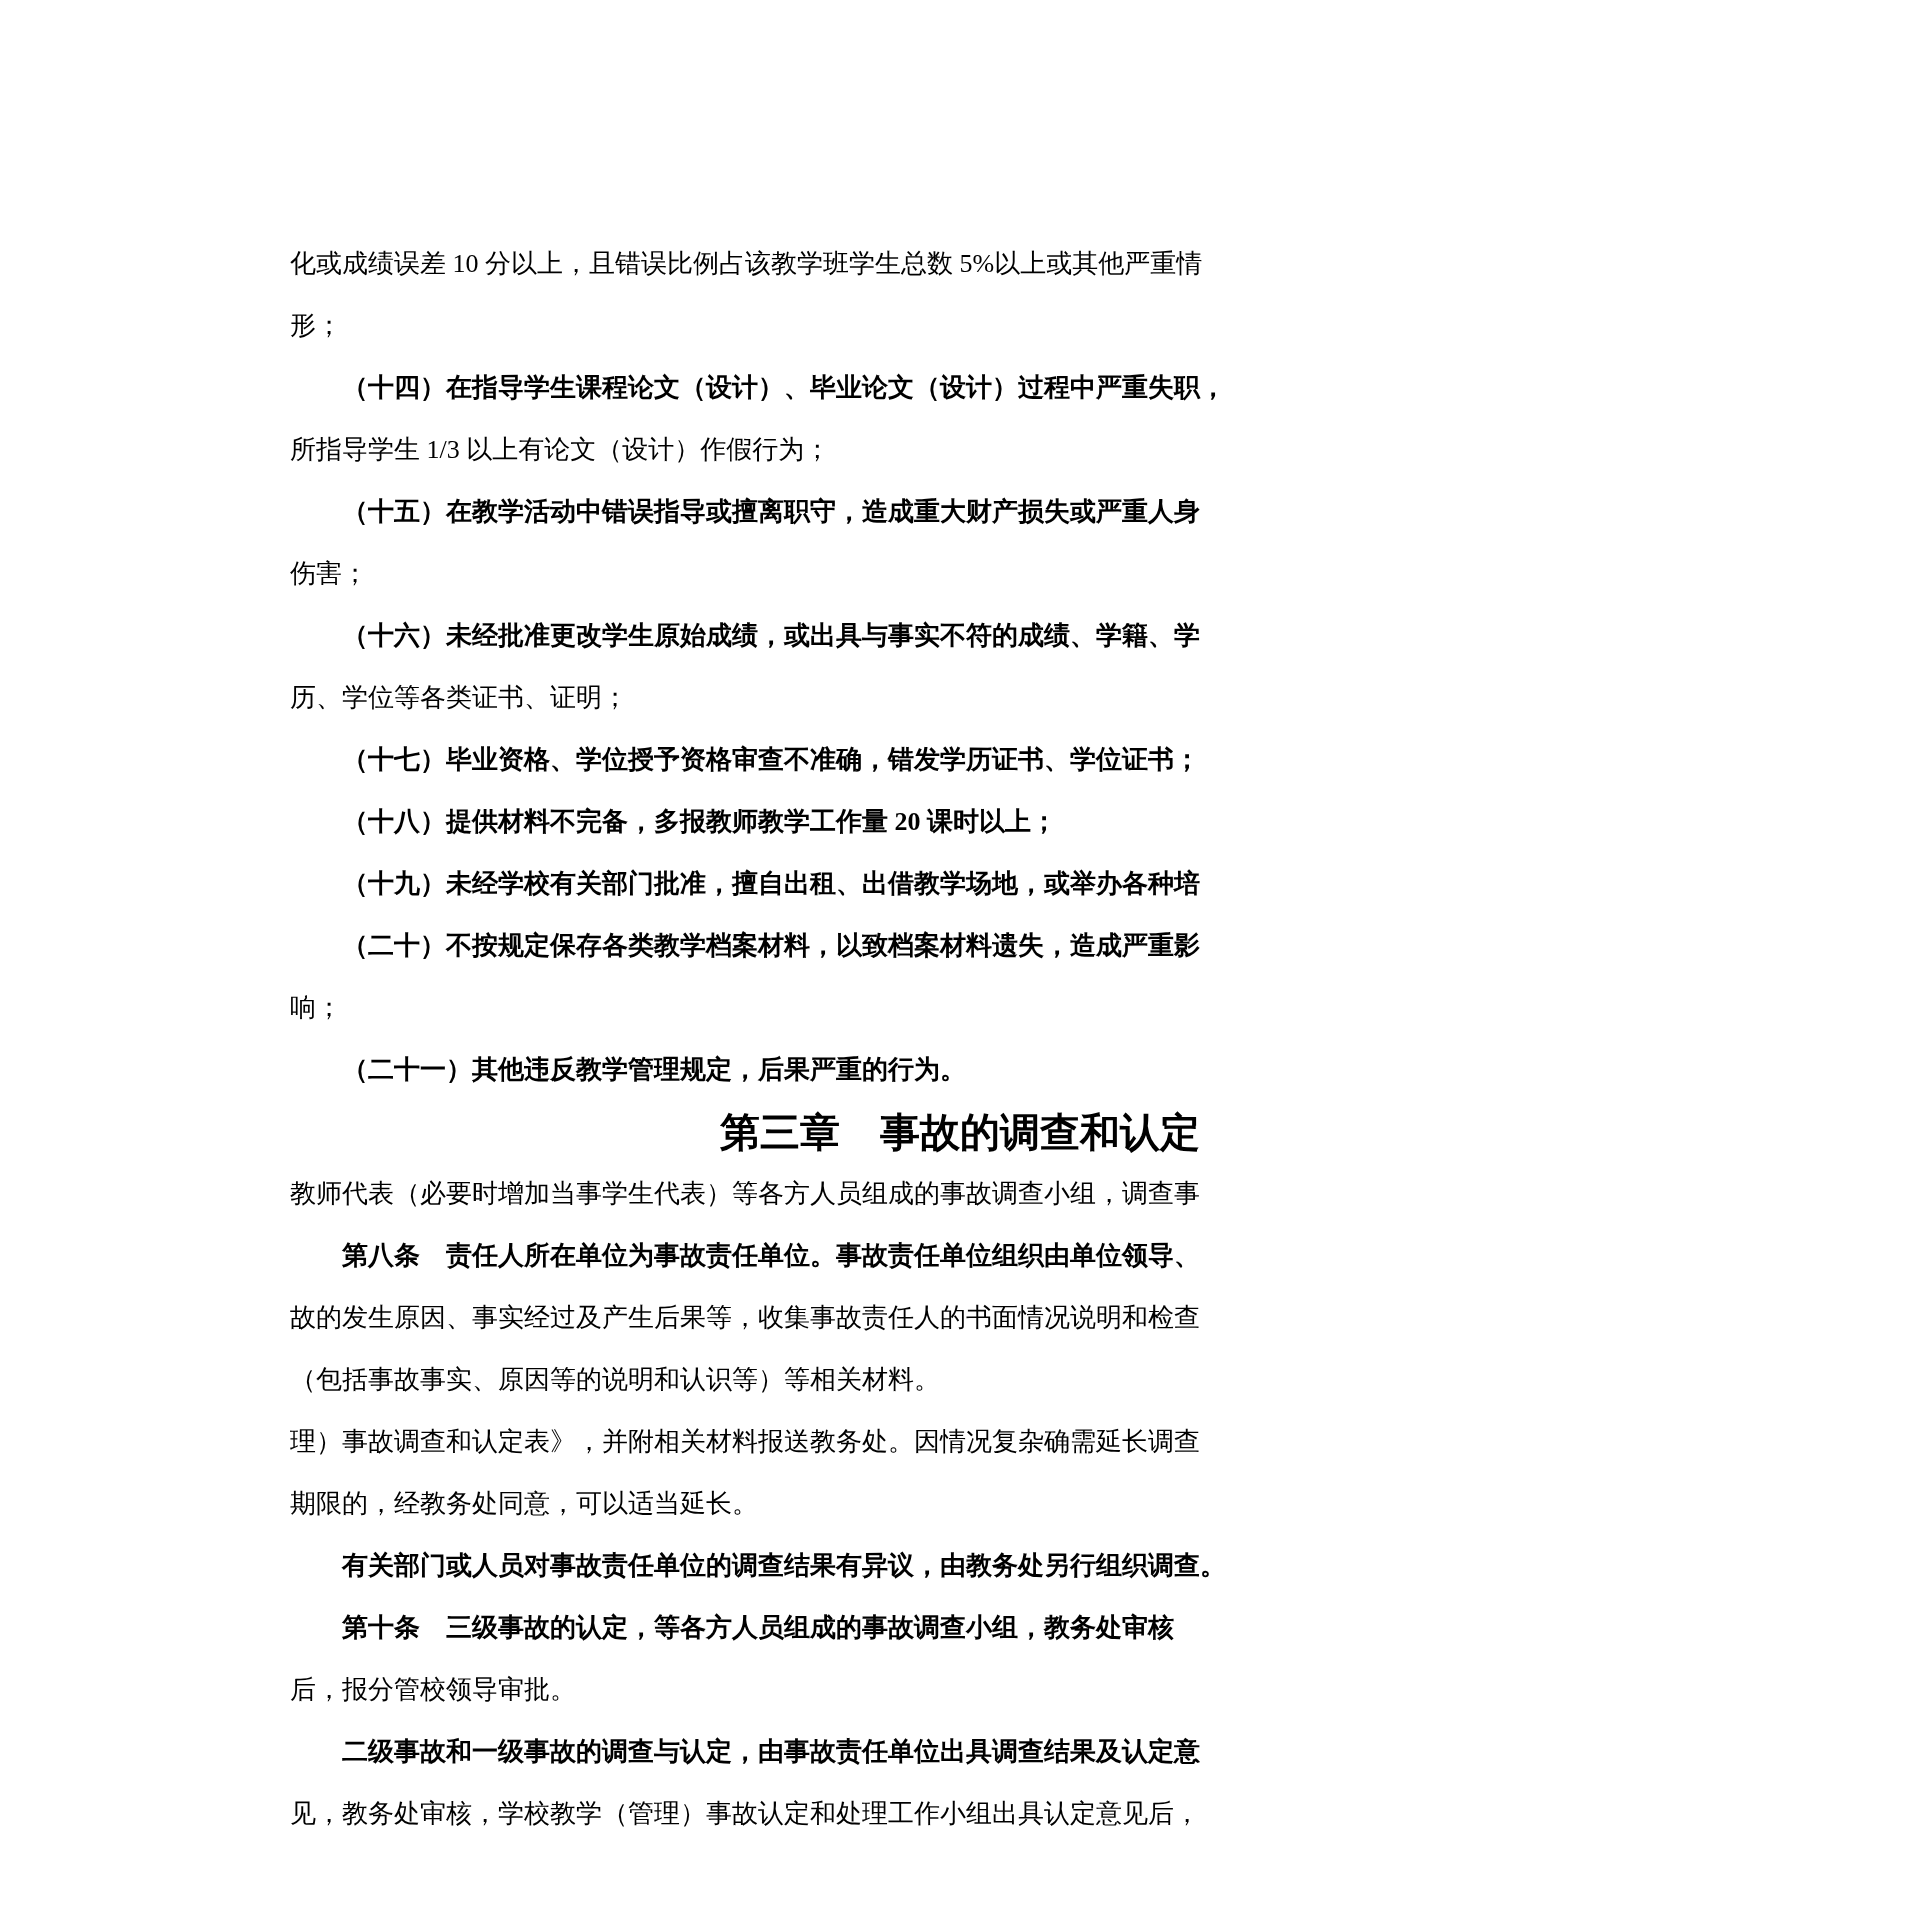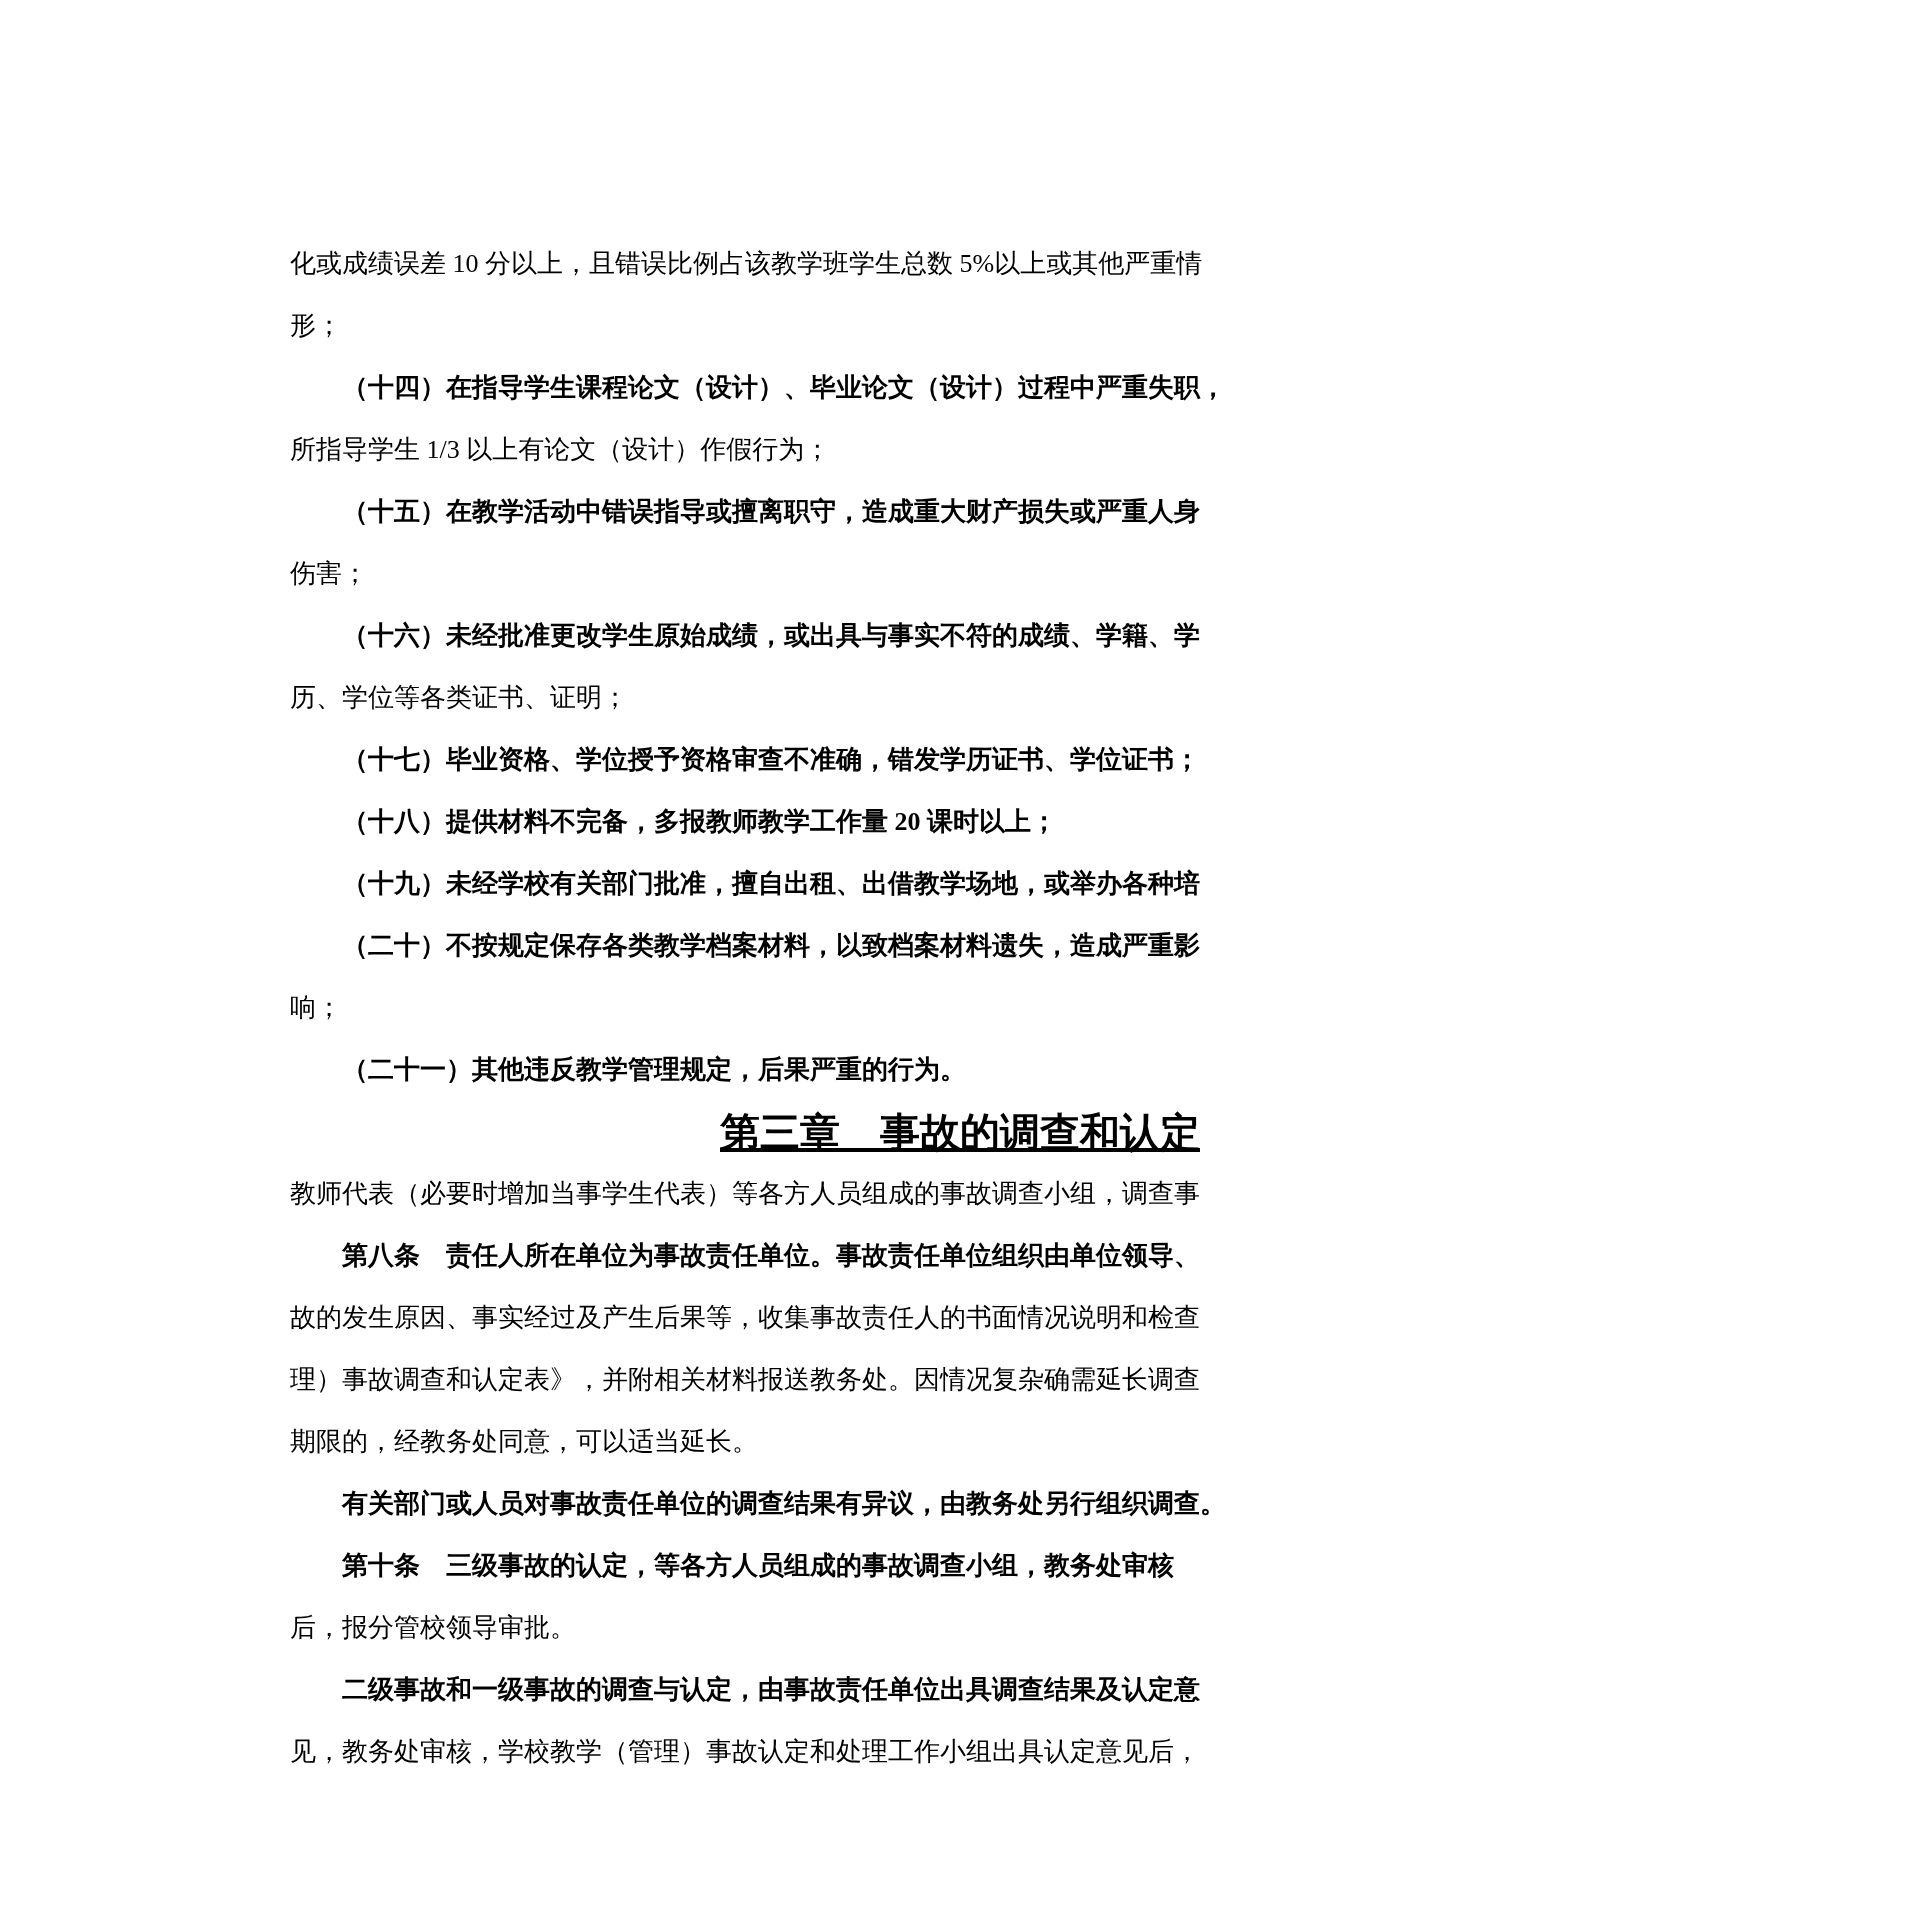--- a/index.html
+++ b/index.html
@@ -36,21 +36,20 @@
   .indent {
     text-indent: 2em;
     font-weight: bold;
   }
   .heading {
     font-family: "Liberation Sans", "DejaVu Sans", sans-serif;
     font-weight: bold;
     font-size: 40px;
     text-align: center;
     text-indent: 0;
-    text-decoration: underline;
   }
 </style>
 </head>
 <body>
 
 <div class="page">
   <div class="text-block">
     <div class="ln">化或成绩误差 10 分以上，且错误比例占该教学班学生总数 5%以上或其他严重情</div>
     <div class="ln">形；</div>
     <div class="ln indent">（十四）在指导学生课程论文（设计）、毕业论文（设计）过程中严重失职，</div>
@@ -62,20 +61,21 @@
     <div class="ln indent">（十七）毕业资格、学位授予资格审查不准确，错发学历证书、学位证书；</div>
     <div class="ln indent">（十八）提供材料不完备，多报教师教学工作量 20 课时以上；</div>
     <div class="ln indent">（十九）未经学校有关部门批准，擅自出租、出借教学场地，或举办各种培</div>
     <div class="ln indent">（二十）不按规定保存各类教学档案材料，以致档案材料遗失，造成严重影</div>
     <div class="ln">响；</div>
     <div class="ln indent">（二十一）其他违反教学管理规定，后果严重的行为。</div>
     <div class="ln heading">第三章　事故的调查和认定</div>
     <div class="ln">教师代表（必要时增加当事学生代表）等各方人员组成的事故调查小组，调查事</div>
     <div class="ln indent">第八条　责任人所在单位为事故责任单位。事故责任单位组织由单位领导、</div>
     <div class="ln">故的发生原因、事实经过及产生后果等，收集事故责任人的书面情况说明和检查</div>
+    <div class="ln">（包括事故事实、原因等的说明和认识等）等相关材料。</div>
     <div class="ln">理）事故调查和认定表》，并附相关材料报送教务处。因情况复杂确需延长调查</div>
     <div class="ln">期限的，经教务处同意，可以适当延长。</div>
     <div class="ln indent">有关部门或人员对事故责任单位的调查结果有异议，由教务处另行组织调查。</div>
     <div class="ln indent">第十条　三级事故的认定，等各方人员组成的事故调查小组，教务处审核</div>
     <div class="ln">后，报分管校领导审批。</div>
     <div class="ln indent">二级事故和一级事故的调查与认定，由事故责任单位出具调查结果及认定意</div>
     <div class="ln">见，教务处审核，学校教学（管理）事故认定和处理工作小组出具认定意见后，</div>
 
   </div>
 

